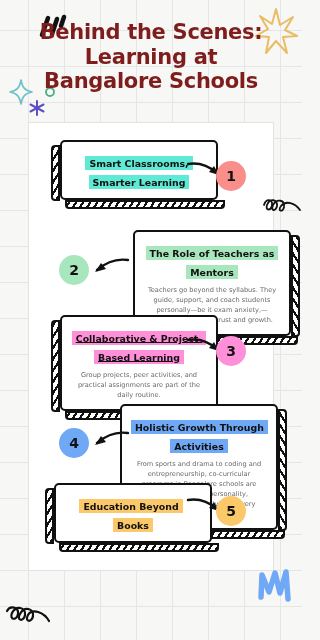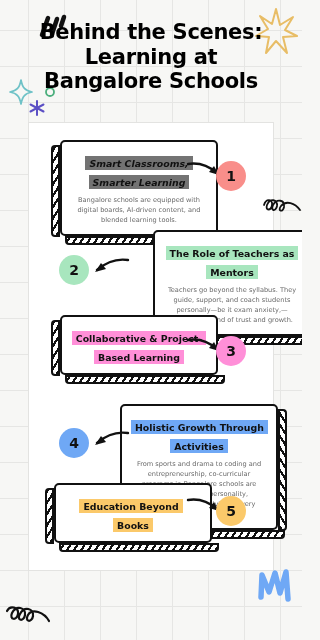--- a/index.html
+++ b/index.html
@@ -25,21 +25,21 @@
 
   
   .title {
     position: absolute;
     top: 20px; left: 0; right: 0;
     text-align: center;
     font-size: 21px;
     line-height: 1.17;
     font-weight: 800;
     letter-spacing: -0.3px;
-    color: #000000;
+    color: #7f1d1d;
     z-index: 6;
     padding: 0 34px;
   }
 
   
   .panel {
     position: absolute;
     left: 28px;
     top: 122px;
     width: 246px;
@@ -181,53 +181,53 @@
 <svg class="deco" style="left:256px; top:565px;" width="40" height="40" viewBox="0 0 40 40">
   <path d="M5 32 L6 10 L13 27 L19 8 L24 28 L30 7 L32 34" fill="none" stroke="#6fa8f5" stroke-width="5.5" stroke-linecap="round" stroke-linejoin="round"></path>
 </svg>
 
 <div class="title">Behind the Scenes: Learning at Bangalore Schools</div>
 
 <div class="card" style="left:60px; top:140px;">
   <div class="hatch-left"></div>
   <div class="hatch-bottom"></div>
   <div class="card-box">
-    <span class="card-heading" style="background: #737373; font-style: italic;">Smart Classrooms, Smarter Learning</span>
-    <div class="card-body">Bangalore schools are equipped with digital boards, AI-driven content, and blended learning tools.</div>
+    <span class="card-heading" style="background: #5eead4;">Smart Classrooms, Smarter Learning</span>
   </div>
 </div>
 <svg class="arrow" style="left:186px; top:160px;" width="38" height="22" viewBox="0 0 38 22">
   <path d="M2 4 C14 2, 24 7, 31 13" fill="none" stroke="#111111" stroke-width="2.4" stroke-linecap="round"></path>
   <path d="M23 12 L33 15 L28 6" fill="#111111"></path>
 </svg>
 <div class="badge" style="left: 216px; top: 161px; background: rgb(249, 142, 138);">
   <span>1</span>
 </div>
 
-<div class="card" style="left:133px; top:230px;margin-left:20px;">
+<div class="card" style="left:133px; top:230px;">
   <div class="hatch-right"></div>
   <div class="hatch-bottom"></div>
   <div class="card-box">
     <span class="card-heading" style="background: rgb(168, 230, 190);">The Role of Teachers as Mentors</span>
     <div class="card-body">Teachers go beyond the syllabus. They guide, support, and coach students personally—be it exam anxiety,—fostering a bond of trust and growth.</div>
   </div>
 </div>
 <svg class="arrow" style="left:88px; top:255px;" width="42" height="24" viewBox="0 0 42 24">
   <path d="M40 5 C27 3, 16 9, 9 15" fill="none" stroke="#111111" stroke-width="2.4" stroke-linecap="round"></path>
   <path d="M18 14 L7 17 L13 8" fill="#111111"></path>
 </svg>
 <div class="badge" style="left: 59px; top: 255px; background: rgb(168, 230, 190);">
   <span>2</span>
 </div>
 
 <div class="card" style="left:60px; top:315px;">
   <div class="hatch-left"></div>
   <div class="hatch-bottom"></div>
   <div class="card-box">
-    <span class="card-heading" style="background: rgb(255, 143, 216);">Collaborative &amp; Project-Based Learning</span>
+    <span class="card-heading" style="background: rgb(255, 143, 216); text-decoration: underline;">Collaborative &amp; Project-Based Learning</span>
+    <div class="card-body">Group projects, peer activities, and practical assignments are part of the daily routine.</div>
   </div>
 </div>
 <svg class="arrow" style="left:186px; top:336px;" width="38" height="22" viewBox="0 0 38 22">
   <path d="M2 4 C14 2, 24 7, 31 13" fill="none" stroke="#111111" stroke-width="2.4" stroke-linecap="round"></path>
   <path d="M23 12 L33 15 L28 6" fill="#111111"></path>
 </svg>
 <div class="badge" style="left: 216px; top: 336px; background: rgb(255, 143, 216);">
   <span>3</span>
 </div>
 

